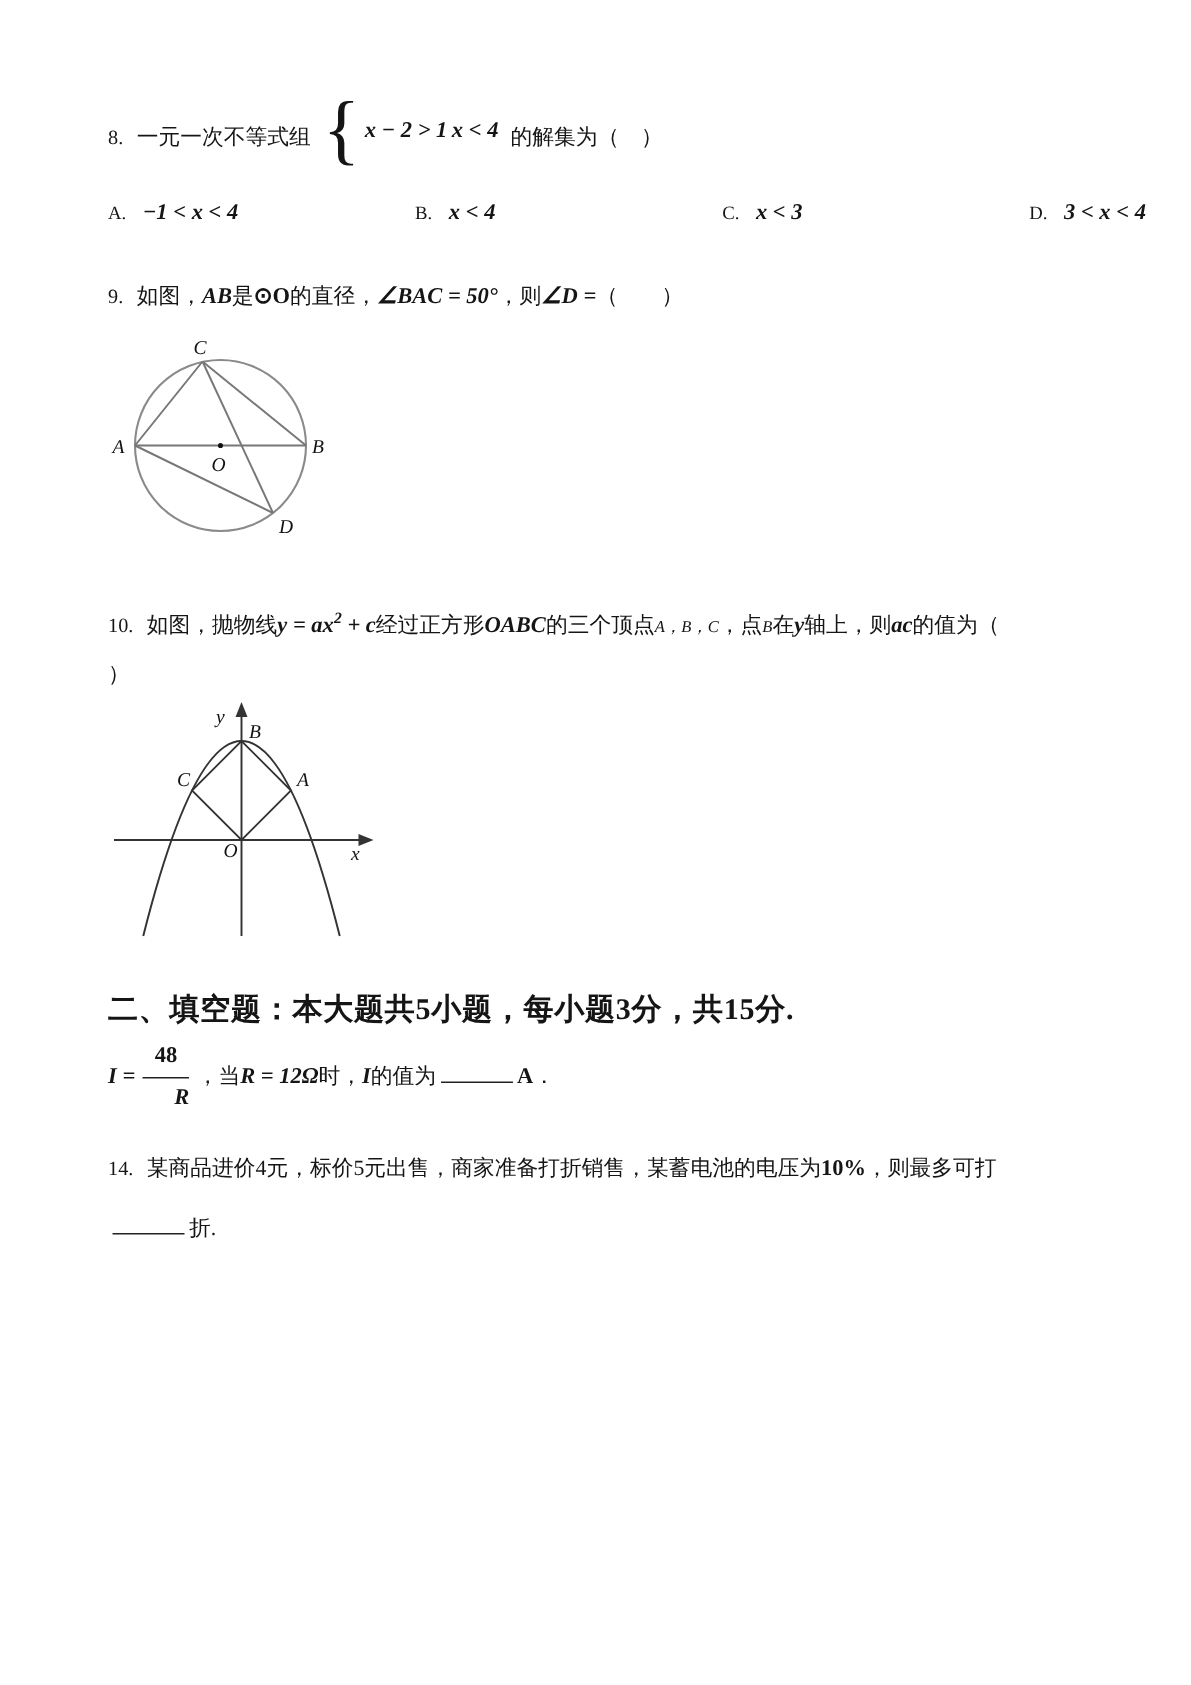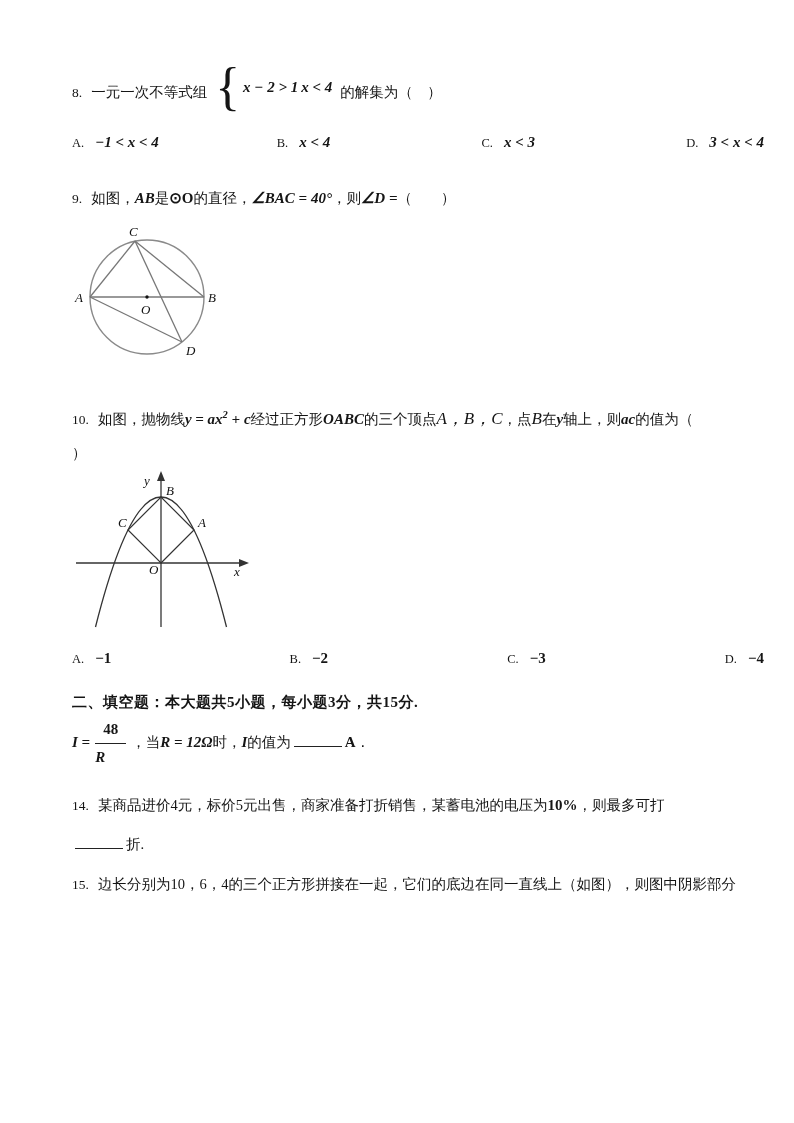--- a/index.html
+++ b/index.html
@@ -5,39 +5,39 @@
   html,body{margin:0;padding:0;background:#ffffff;}
   .page{
     width:794px;min-height:1123px;box-sizing:border-box;
     padding:64px 30px 40px 72px;background:#fff;color:#151515;
     font-family:"Liberation Serif", serif;
   }
   .line{font-size:14.5px;line-height:1.55;white-space:nowrap;}
   .qno{font-size:13.5px;margin-right:9px;}
   .m{font-weight:bold;font-style:italic;font-size:15px;font-family:"Liberation Serif",serif;}
   .mb{font-weight:bold;font-style:normal;font-size:15px;font-family:"Liberation Serif",serif;}
-  .mi{font-style:italic;font-size:17px;font-family:"Liberation Serif",serif;}
+  .mi{font-style:italic;font-size:11px;font-family:"Liberation Serif",serif;}
   .m sup,.supn{font-size:10.5px;font-weight:bold;vertical-align:super;line-height:0;}
   .blank{display:inline-block;width:48px;border-bottom:1.4px solid #222;height:12px;margin:0 3px;}
   .opts{display:flex;align-items:baseline;justify-content:space-between;}
   .opt{width:164px;}
   .opt:last-child{width:auto;}
   .opt .k{font-size:12.5px;}
   .opt .v{margin-left:11px;}
   .q8row{display:flex;align-items:flex-end;}
   .q8row .txt{padding-bottom:7px;}
   .sys{display:inline-flex;align-items:center;margin:0 8px;}
   .brace{font-size:52px;line-height:0.9;font-weight:400;}
   .sysrows{display:flex;gap:3px;margin-left:3px;}
-  .frac{display:inline-block;vertical-align:middle;text-align:left;margin:0 5px;}
+  .frac{display:inline-block;vertical-align:middle;text-align:right;margin:0 5px;}
   .frac .ftop{display:block;padding:0 8px 2px;border-bottom:1.5px solid #222;}
   .frac .fbot{display:block;padding-top:2px;}
   .radx{border-top:1.5px solid #222;padding:0 2px 0 1px;font-weight:bold;font-size:15px;}
   .rsign{font-weight:bold;font-size:16px;}
-  .sec{font-size:15px;font-weight:bold;letter-spacing:0.5px;}
+  .sec{font-size:20px;font-weight:bold;letter-spacing:0.5px;}
   .fig{display:block;margin-left:2px;}
   .fig text{font-family:"Liberation Serif",serif;font-style:italic;font-size:13px;fill:#111;font-weight:normal;}
   .mt22{margin-top:22px}.mt36{margin-top:36px}.mt12{margin-top:12px}.mt8{margin-top:8px}
   .mt32{margin-top:32px}.mt10{margin-top:10px}.mt4{margin-top:4px}.mt24{margin-top:24px}
   .mt26{margin-top:26px}.mt28{margin-top:28px}.mt16{margin-top:16px}.mt18{margin-top:18px}.mt14{margin-top:14px}
 </style>
 </head>
 <body>
 
 <div class="page">
@@ -54,21 +54,21 @@
     <span class="txt">的解集为（　）</span>
   </div>
   <div class="opts mt22">
     <span class="opt"><span class="k">A.</span><span class="v m">−1 &lt; x &lt; 4</span></span>
     <span class="opt"><span class="k">B.</span><span class="v m">x &lt; 4</span></span>
     <span class="opt"><span class="k">C.</span><span class="v m">x &lt; 3</span></span>
     <span class="opt"><span class="k">D.</span><span class="v m">3 &lt; x &lt; 4</span></span>
   </div>
 
   <div class="line mt36">
-    <span class="qno">9.</span><span>如图，</span><span class="m">AB</span><span>是</span><span class="mb">⊙O</span><span>的直径，</span><span class="m">∠BAC = 40°</span><span>，则</span><span class="m">∠D =</span><span>（　　）</span>
+    <span class="qno">9.</span><span>如图，</span><span class="m">AB</span><span>是</span><span class="mb">⊙O</span><span>的直径，</span><span class="m">∠BAC = 50°</span><span>，则</span><span class="m">∠D =</span><span>（　　）</span>
   </div>
   <svg class="fig mt12" width="170" height="152" viewBox="0 0 170 152">
     <circle cx="73" cy="75" r="57" fill="none" stroke="#8a8a8a" stroke-width="1.4"></circle>
     <line x1="16" y1="75" x2="130" y2="75" stroke="#777" stroke-width="1.3"></line>
     <line x1="16" y1="75" x2="61" y2="19" stroke="#777" stroke-width="1.3"></line>
     <line x1="61" y1="19" x2="130" y2="75" stroke="#777" stroke-width="1.3"></line>
     <line x1="61" y1="19" x2="108" y2="120" stroke="#777" stroke-width="1.3"></line>
     <line x1="16" y1="75" x2="108" y2="120" stroke="#777" stroke-width="1.3"></line>
     <circle cx="73" cy="75" r="1.7" fill="#111"></circle>
     <text x="1" y="80">A</text>
@@ -89,39 +89,30 @@
     <polygon points="83,12 87,2 91,12" fill="#333"></polygon>
     <path d="M87,94 L120,61 L87,28 L54,61 Z" fill="none" stroke="#333" stroke-width="1.2"></path>
     <path d="M 21.5 158 Q 87 -102 152.5 158" fill="none" stroke="#333" stroke-width="1.3"></path>
     <text x="70" y="16">y</text>
     <text x="160" y="107">x</text>
     <text x="92" y="26">B</text>
     <text x="124" y="58">A</text>
     <text x="44" y="58">C</text>
     <text x="75" y="105">O</text>
   </svg>
-  <div class="opts mt12">
-    <span class="opt"><span class="k">A.</span><span class="v mb">−1</span></span>
-    <span class="opt"><span class="k">B.</span><span class="v mb">−2</span></span>
-    <span class="opt"><span class="k">C.</span><span class="v mb">−3</span></span>
-    <span class="opt"><span class="k">D.</span><span class="v mb">−4</span></span>
-  </div>
 
   <div class="line sec mt24">二、填空题：本大题共5小题，每小题3分，共15分.</div>
 
 
 
   <div class="line mt4">
     <span class="m">I =</span><span class="frac"><span class="ftop mb">48</span><span class="fbot m">R</span></span><span>，当</span><span class="m">R = 12Ω</span><span>时，</span><span class="m">I</span><span>的值为</span><span class="blank"></span><span class="mb">A</span><span>．</span>
   </div>
 
   <div class="line mt24">
     <span class="qno">14.</span><span>某商品进价4元，标价5元出售，商家准备打折销售，某蓄电池的电压为</span><span class="mb">10%</span><span>，则最多可打</span>
   </div>
   <div class="line mt16">
     <span class="blank"></span><span>折.</span>
   </div>
 
-  <div class="line mt18">
-    <span class="qno">15.</span><span>边长分别为10，6，4的三个正方形拼接在一起，它们的底边在同一直线上（如图），则图中阴影部分</span>
-  </div>
 
 </div>
 
 </body></html>

